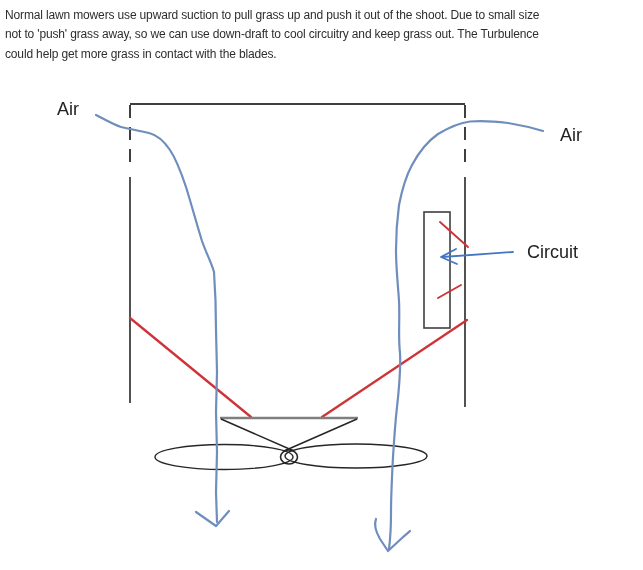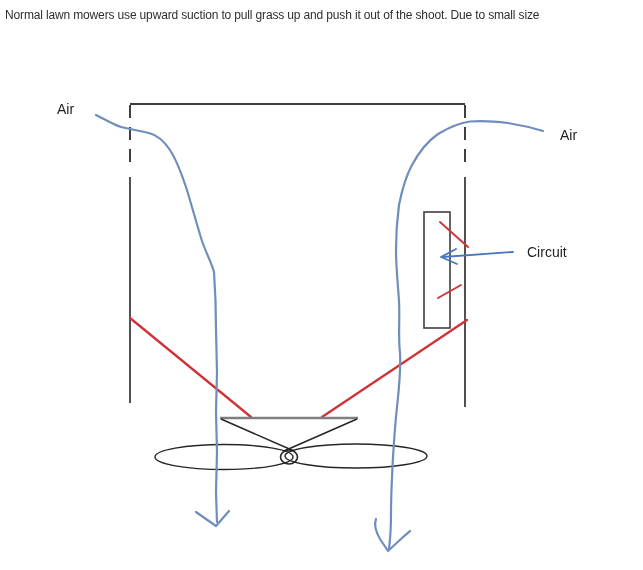--- a/index.html
+++ b/index.html
@@ -31,21 +31,21 @@
     position: absolute;
     left: 0;
     top: 0;
     width: 643px;
     height: 570px;
   }
 
   .lbl {
     position: absolute;
     color: var(--label-color, #222222);
-    font-size: 14px;
+    font-size: 18px;
     line-height: 14px;
     white-space: nowrap;
   }
   .lbl-air-left   { left: 57px;  top: 102px; }
   .lbl-air-right  { left: 560px; top: 128px; }
   .lbl-circuit    { left: 527px; top: 245px; }
   .lbl-blade      { left: 441px; top: 436px; }
 
   
   .st-housing { stroke: var(--housing-gray, #3f3f3f); fill: none; }
@@ -55,20 +55,22 @@
   .st-arrow   { stroke: var(--arrow-blue, #4477c0);   fill: none; }
   .st-heat    { stroke: var(--heat-red, #cf3338);     fill: none; }
 </style>
 </head>
 <body>
 
 <div id="page">
 
   <div class="para">
     <div class="line">Normal lawn mowers use upward suction to pull grass up and push it out of the shoot. Due to small size</div>
+    <div class="line">not to 'push' grass away, so we can use down-draft to cool circuitry and keep grass out. The Turbulence</div>
+    <div class="line">could help get more grass in contact with the blades.</div>
   </div>
 
   <svg class="diagram-svg" viewBox="0 0 643 570">
 
     <g>
       <path class="st-housing" stroke-width="2" d="M130,104 H465"></path>
       <path class="st-housing" stroke-width="2" stroke-dasharray="13,9" d="M130,105 V170"></path>
       <path class="st-housing" stroke-width="1.8" d="M130,177 V403"></path>
       <path class="st-housing" stroke-width="2" stroke-dasharray="13,9" d="M465,105 V167"></path>
       <path class="st-housing" stroke-width="1.8" d="M465,177 V407"></path>

